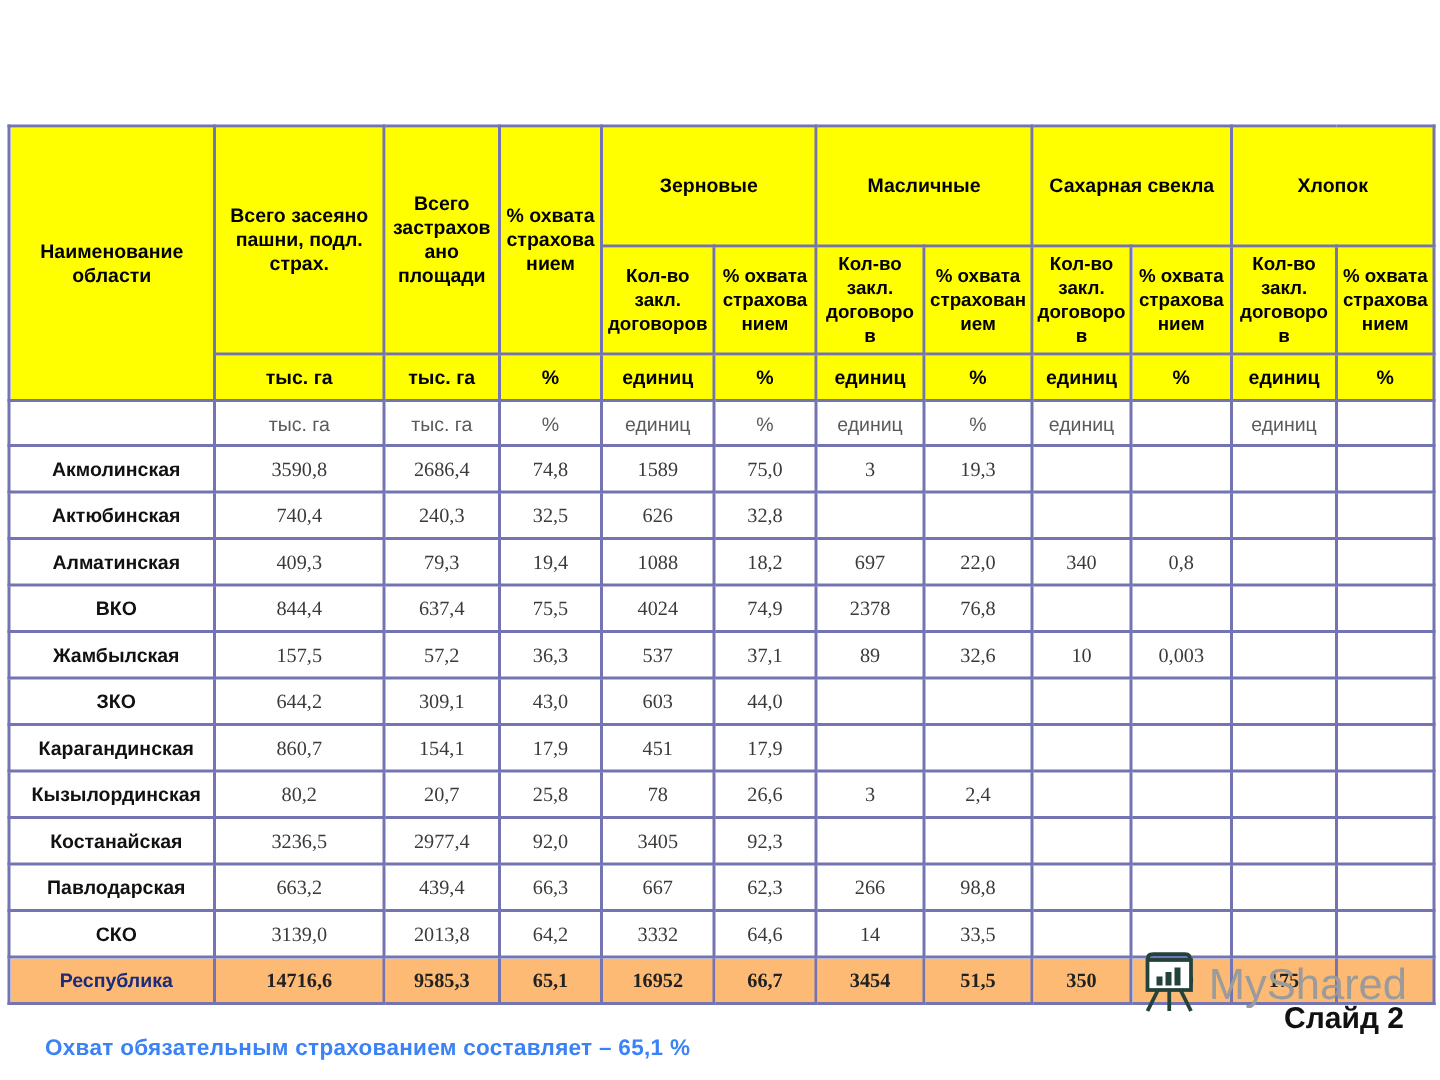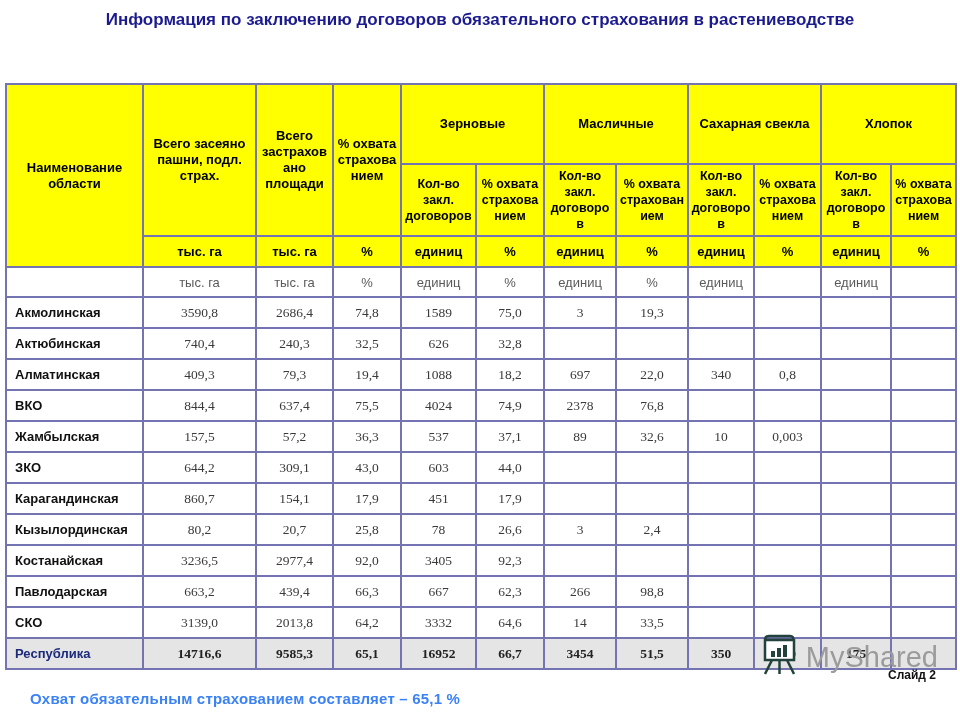--- a/index.html
+++ b/index.html
@@ -35,54 +35,53 @@
     background:#ffff00;font-weight:bold;font-size:13px;
     text-align:center;vertical-align:middle;height:27px;
   }
   tr.units2 td{
     background:#ffffff;color:#5a5a5a;font-size:13px;
     text-align:center;vertical-align:middle;height:26px;
   }
   tbody td{height:27px;vertical-align:middle;}
   tbody td.region{
     font-weight:bold;font-size:13px;color:#111;
-    text-align:left;padding-left:8px;
+    text-align:center;padding-left:8px;
     font-family:"Liberation Sans", sans-serif;
     margin-left:48px;
   }
   tbody td.num{
     font-family:"Liberation Serif", serif;
     font-size:13.5px;color:#3a3a3a;text-align:center;
   }
-  tbody tr.total td{background:#e5e5e5;}
+  tbody tr.total td{background:#fdba74;}
   tbody tr.total td.region{color:#1b2a7a;}
   tbody tr.total td.num{font-weight:bold;color:#222;}
   .footer{
     position:absolute;left:30px;top:690px;
     font-weight:bold;font-size:15px;color:#3b82f6;
     letter-spacing:0.2px;
   }
   .slide-num{
     position:absolute;right:24px;top:668px;
-    font-weight:bold;font-size:12px;color:#111;
+    font-weight:bold;font-size:20px;color:#111;
   }
   .watermark{
     position:absolute;right:22px;top:634px;
     display:flex;align-items:center;gap:6px;z-index:5;
   }
   .watermark .wm-text{
     font-size:29px;color:#9b9b9b;font-weight:normal;
     font-family:"Liberation Sans", sans-serif;
   }
 </style>
 </head>
 <body>
 
 <div class="title">
-  <div>Информация  по заключению договоров  обязательного страхования в растениеводстве</div>
 </div>
 
 <table class="slide-table">
   <colgroup>
     <col style="width:137px">
       <col style="width:113px">
       <col style="width:77px">
       <col style="width:68px">
     <col style="width:75px">
       <col style="width:68px">

